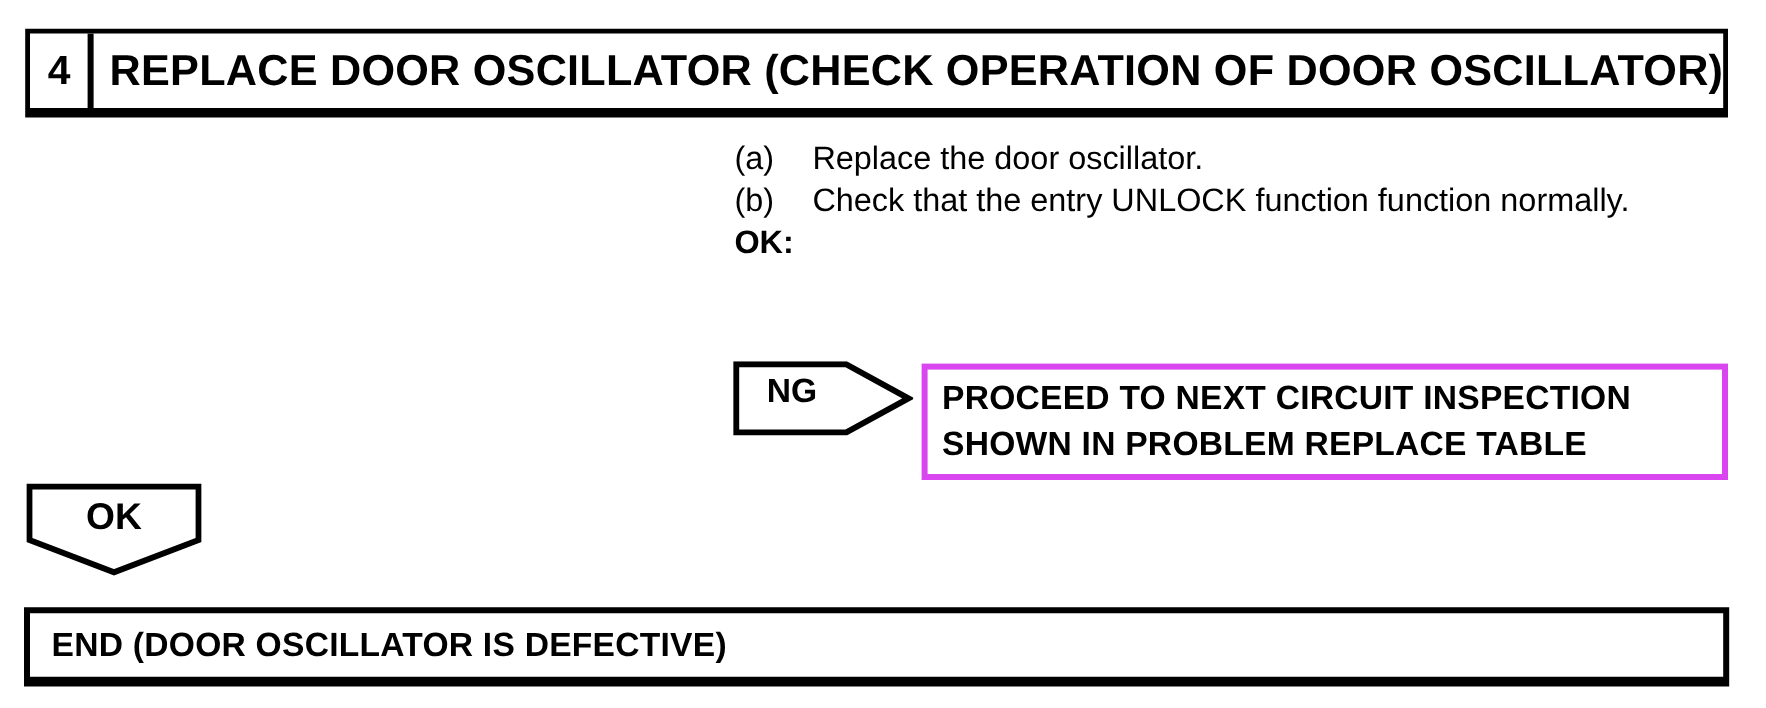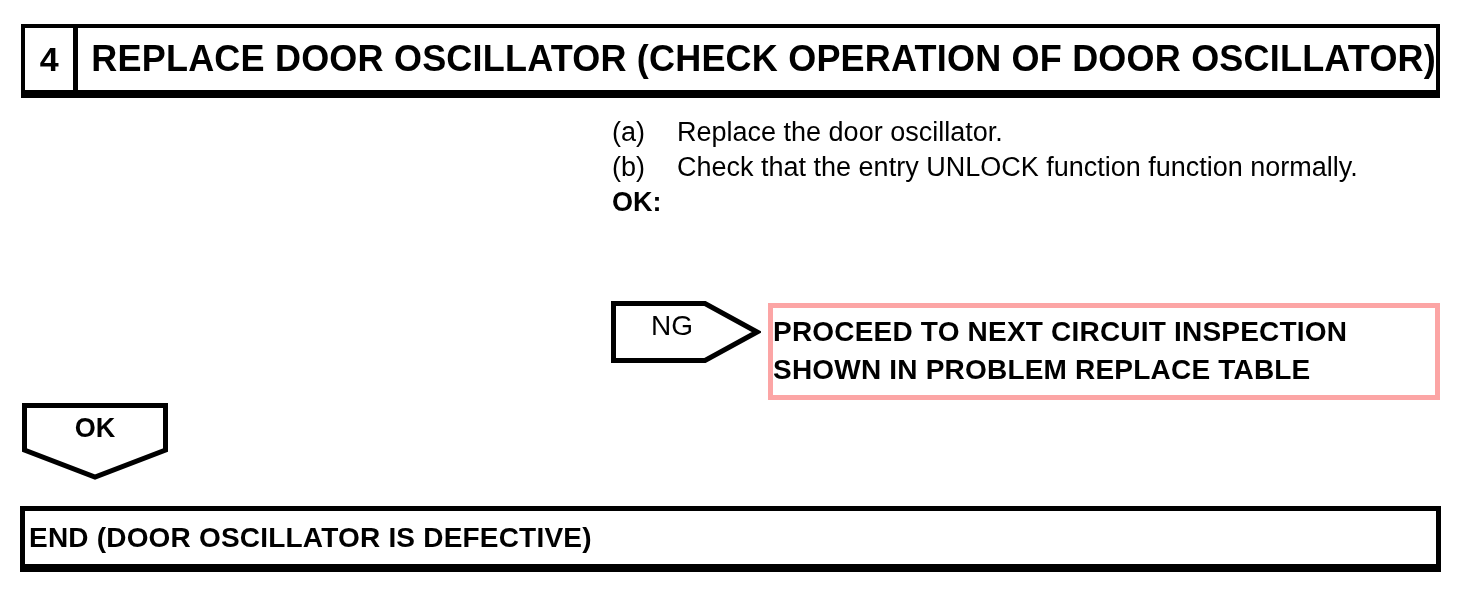--- a/index.html
+++ b/index.html
@@ -55,62 +55,62 @@
 
   
   .ng-connector {
     position: absolute;
     left: 611px; top: 301px;
     width: 150px; height: 62px;
   }
   .ng-connector svg { position: absolute; left: 0; top: 0; }
   .ng-label {
     position: absolute;
-    left: 12px; top: 0; width: 98px; height: 50px;
+    left: 0; top: 0; width: 98px; height: 50px;
     display: flex; align-items: center; justify-content: center;
-    font-weight: normal; font-size: 28px;
+    font-weight: bold; font-size: 28px;
   }
 
   
   .ng-action-box {
     position: absolute;
     left: 768px; top: 303px;
     width: 672px; height: 97px;
-    border: 5px solid #fca5a5;
+    border: 5px solid #d946ef;
     background: #fff;
-    padding: 5px 10px 0 0;
+    padding: 5px 10px 0 12px;
     font-weight: bold; font-size: 28px; line-height: 38px;
     letter-spacing: 0.2px;
     white-space: nowrap;
   }
 
   
   .ok-connector {
     position: absolute;
     left: 22px; top: 403px;
     width: 146px; height: 78px;
   }
   .ok-connector svg { position: absolute; left: 0; top: 0; }
   .ok-label {
     position: absolute;
     left: 0; top: 10px; width: 146px;
     text-align: center;
-    font-weight: bold; font-size: 27px;
+    font-weight: bold; font-size: 31px;
   }
 
   
   .end-box {
     position: absolute;
     left: 20px; top: 506px;
     width: 1421px; height: 66px;
     border: 5px solid #000;
     border-bottom-width: 8px;
     background: #fff;
     display: flex; align-items: center;
-    padding-left: 4px;
+    padding-left: 18px;
     font-weight: bold; font-size: 28px;
     letter-spacing: 0.2px;
     white-space: nowrap;
   }
 </style>
 </head>
 <body>
 
 <div class="page">
 

